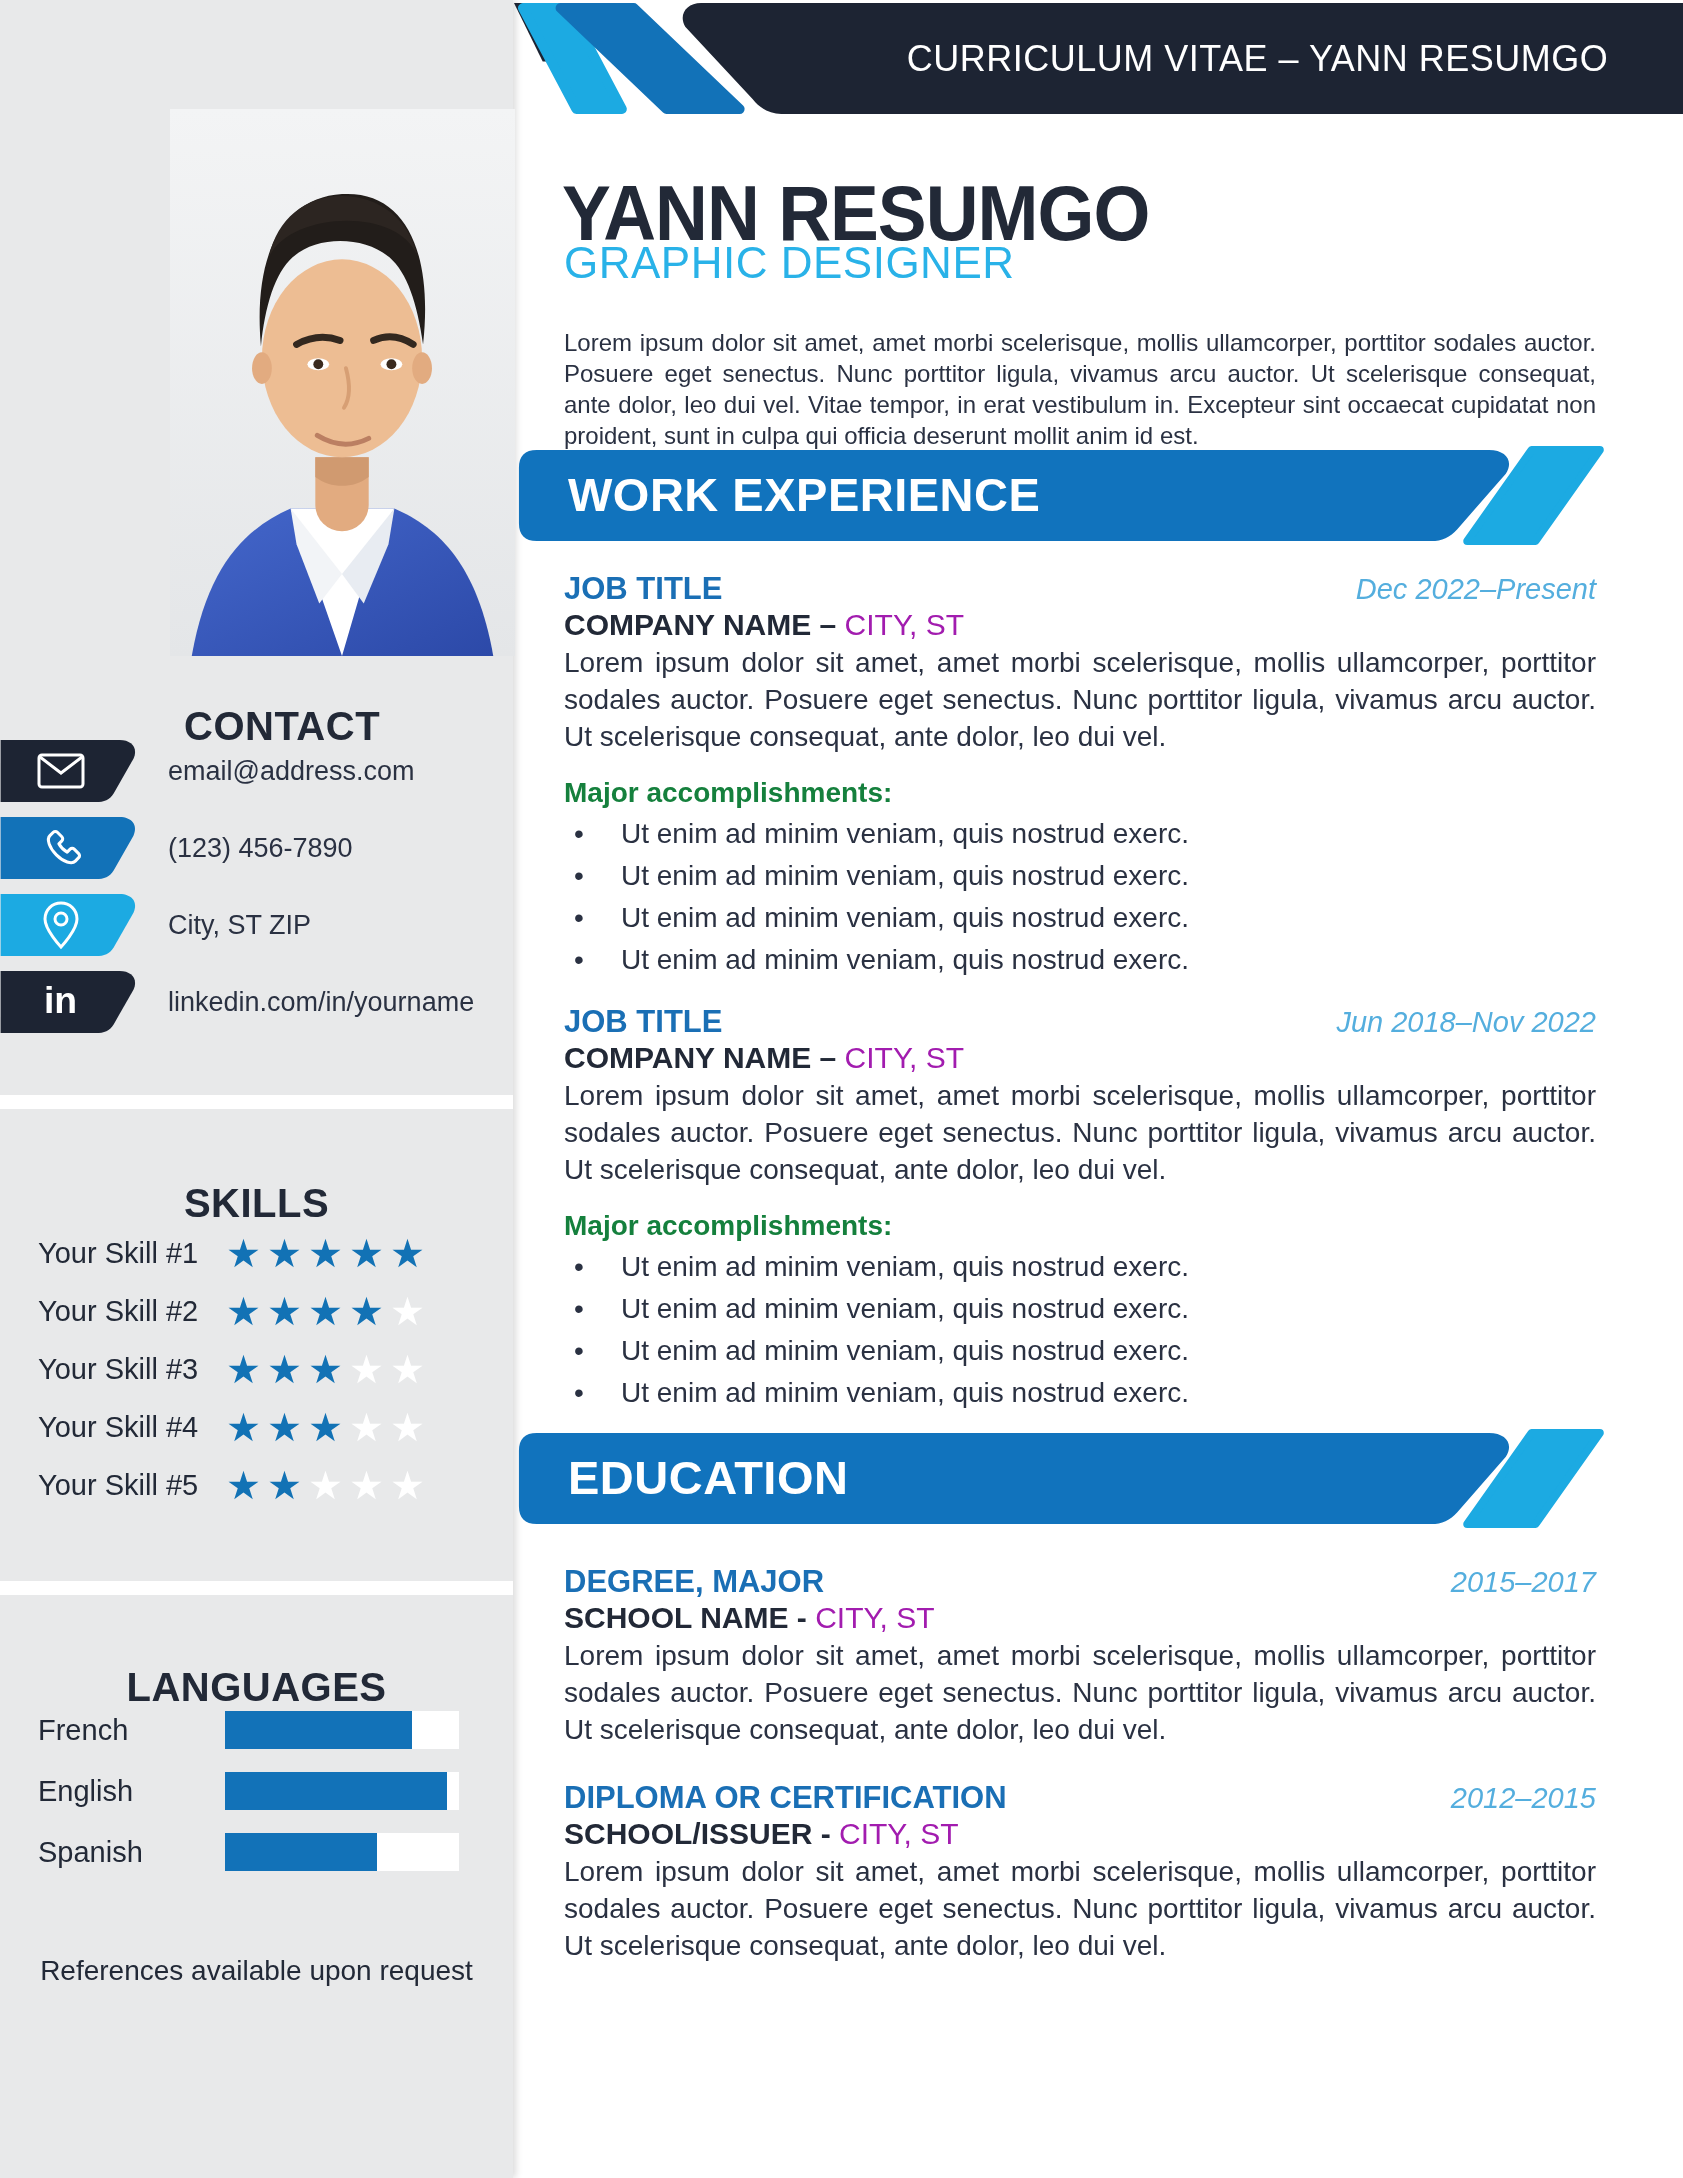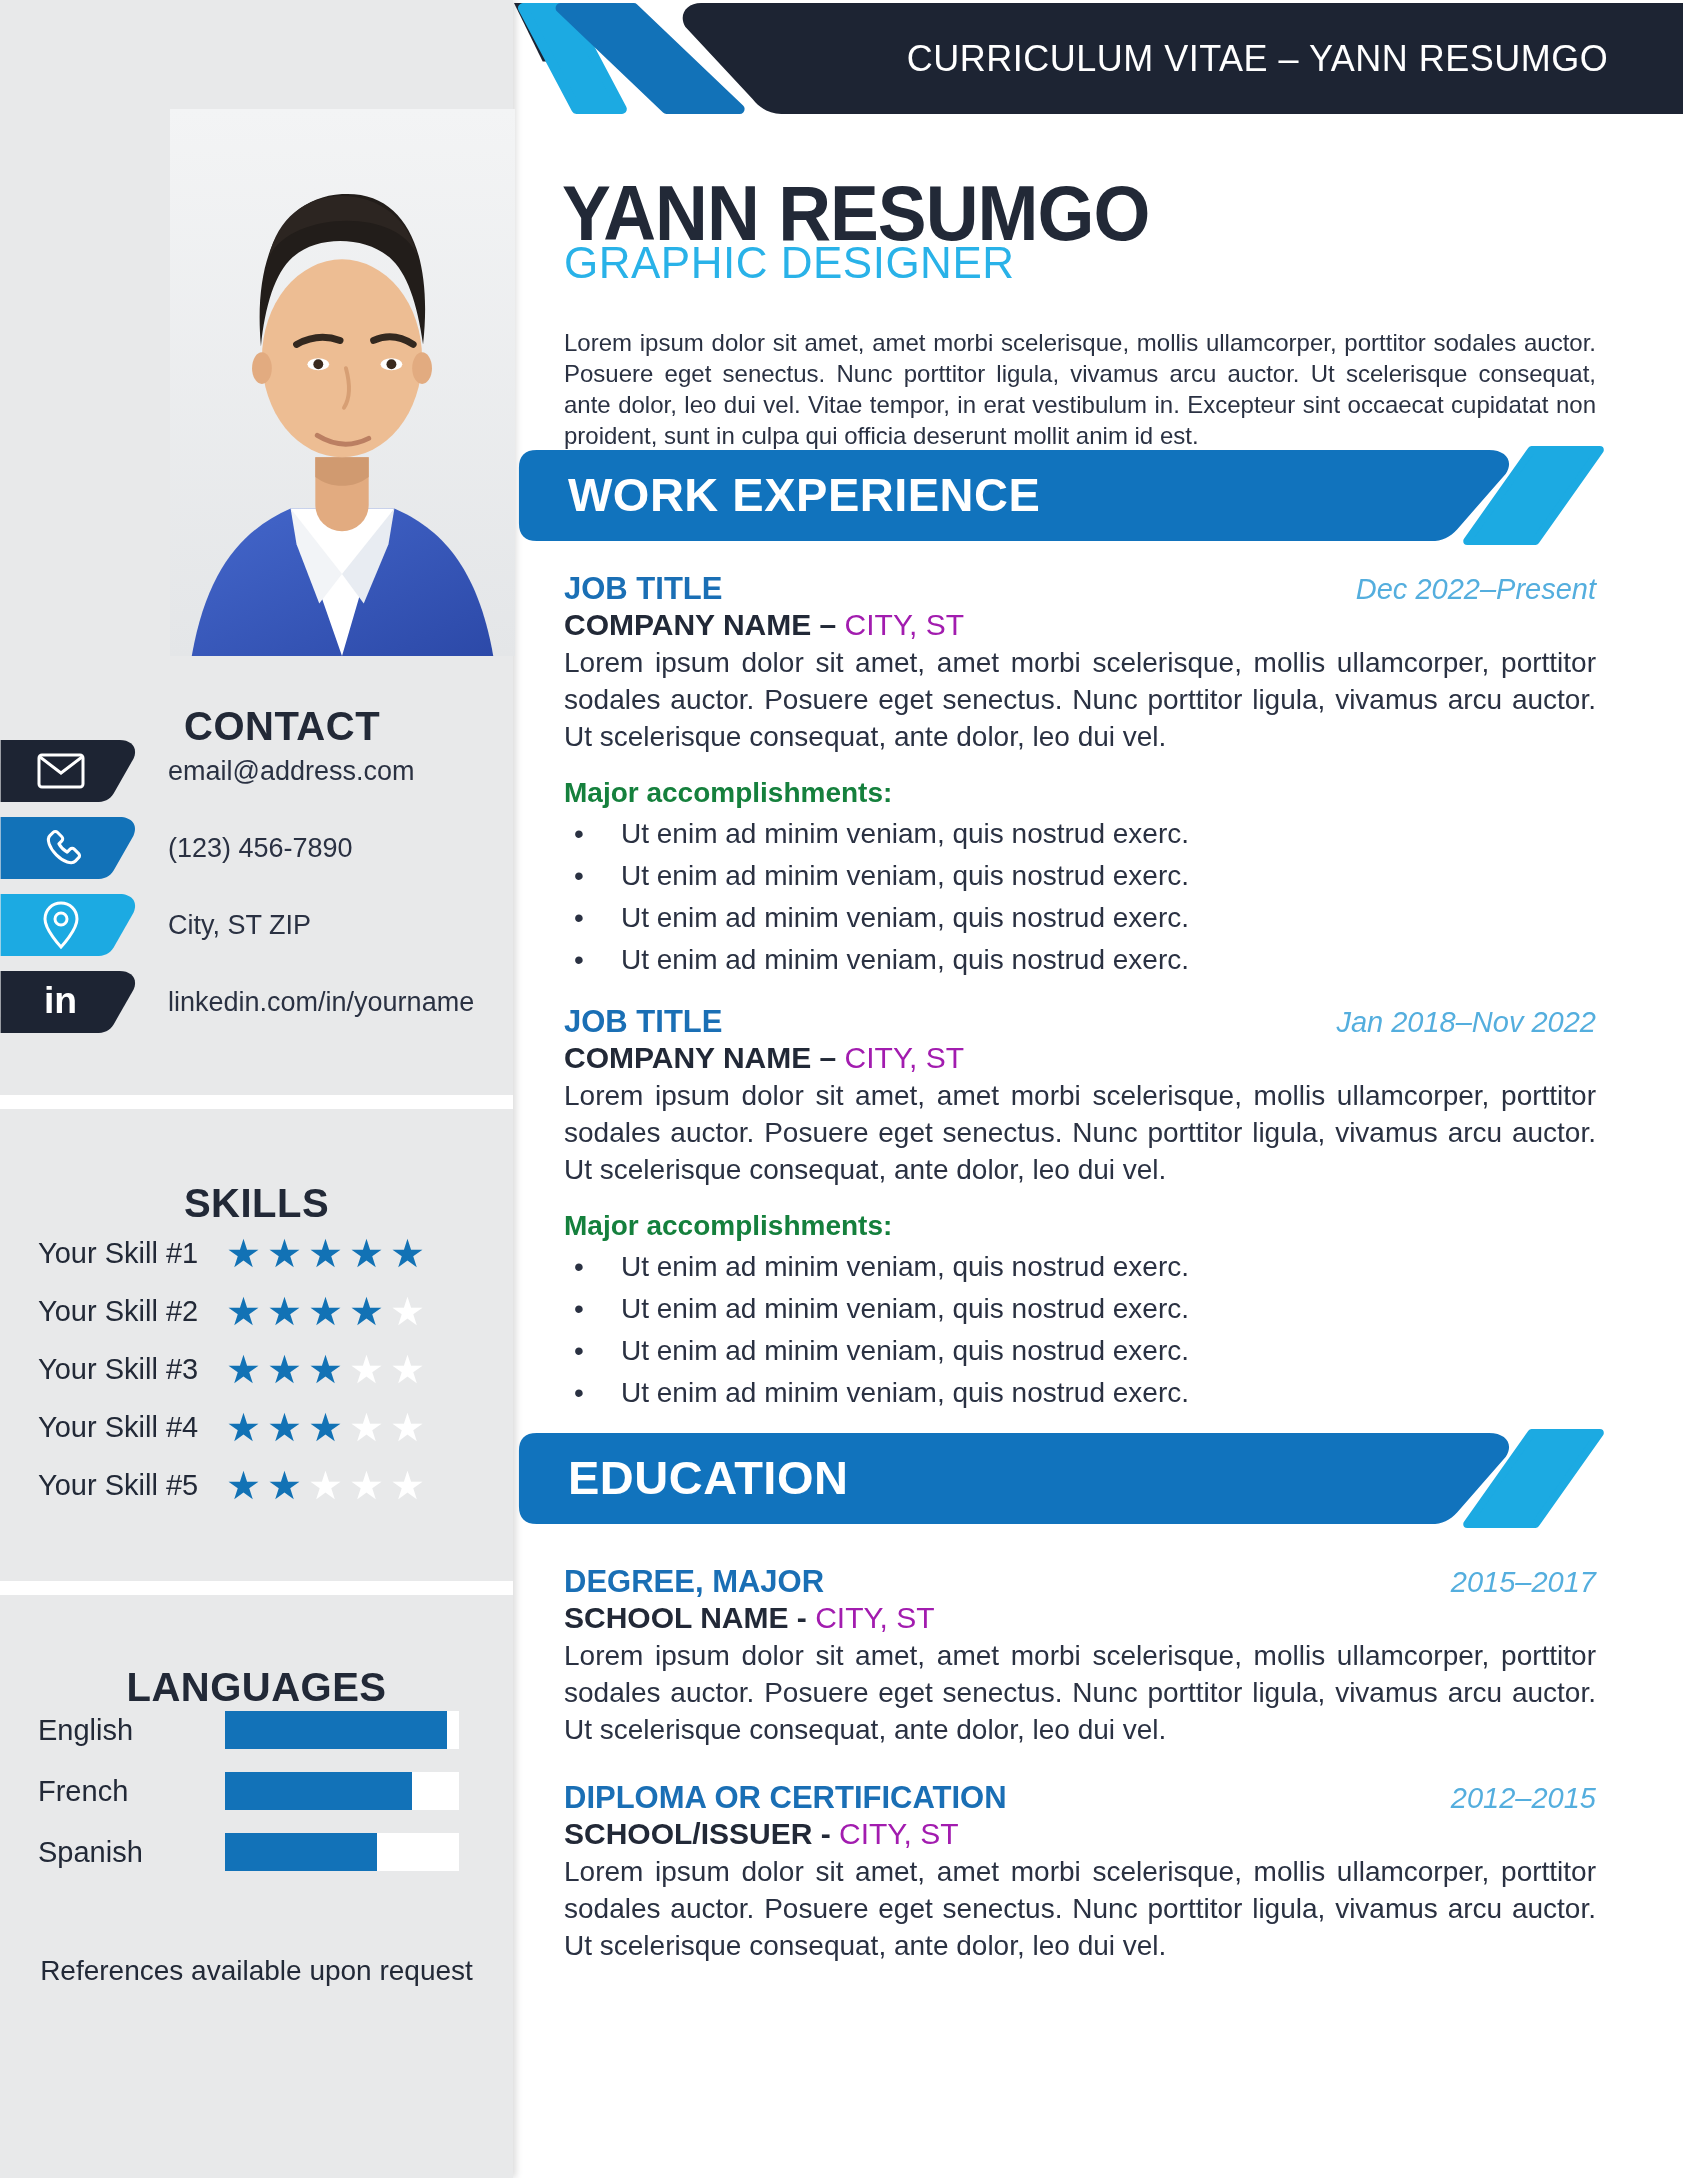--- a/index.html
+++ b/index.html
@@ -227,30 +227,30 @@
             <span class="star star-off">★</span>
             <span class="star star-off">★</span>
             <span class="star star-off">★</span>
           </span>
   </div>
 </div>
 
     <h2 class="side-heading lang-heading">LANGUAGES</h2>
     <div class="lang-list" id="lang-list">
   <div class="l-row">
+    <span class="l-label">French</span>
+    <span class="l-bar">
+      <span class="l-fill" style="width: 80%;"></span>
+    </span>
+  </div>
+
+  <div class="l-row">
     <span class="l-label">English</span>
     <span class="l-bar">
       <span class="l-fill" style="width: 95%;"></span>
-    </span>
-  </div>
-
-  <div class="l-row">
-    <span class="l-label">French</span>
-    <span class="l-bar">
-      <span class="l-fill" style="width: 80%;"></span>
     </span>
   </div>
 
   <div class="l-row">
     <span class="l-label">Spanish</span>
     <span class="l-bar">
       <span class="l-fill" style="width: 65%;"></span>
     </span>
   </div>
 </div>
@@ -305,21 +305,21 @@
   <div class="b-row">
     <span class="b-dot">•</span>
     <span class="b-text">Ut enim ad minim veniam, quis nostrud exerc.</span>
   </div>
 </div>
   </div>
 
   <div class="entry">
     <div class="e-head">
       <span class="e-title">JOB TITLE</span>
-      <span class="e-date">Jan 2018–Nov 2022</span>
+      <span class="e-date">Jun 2018–Nov 2022</span>
     </div>
     <div class="e-org">
       <span class="e-org-name">COMPANY NAME – </span><span class="e-loc">CITY, ST</span>
     </div>
     <div class="e-desc">Lorem ipsum dolor sit amet, amet morbi scelerisque, mollis ullamcorper, porttitor sodales auctor. Posuere eget senectus. Nunc porttitor ligula, vivamus arcu auctor. Ut scelerisque consequat, ante dolor, leo dui vel.</div>
     <div class="e-major">Major accomplishments:</div>
     <div class="e-bullets">
   <div class="b-row">
     <span class="b-dot">•</span>
     <span class="b-text">Ut enim ad minim veniam, quis nostrud exerc.</span>

